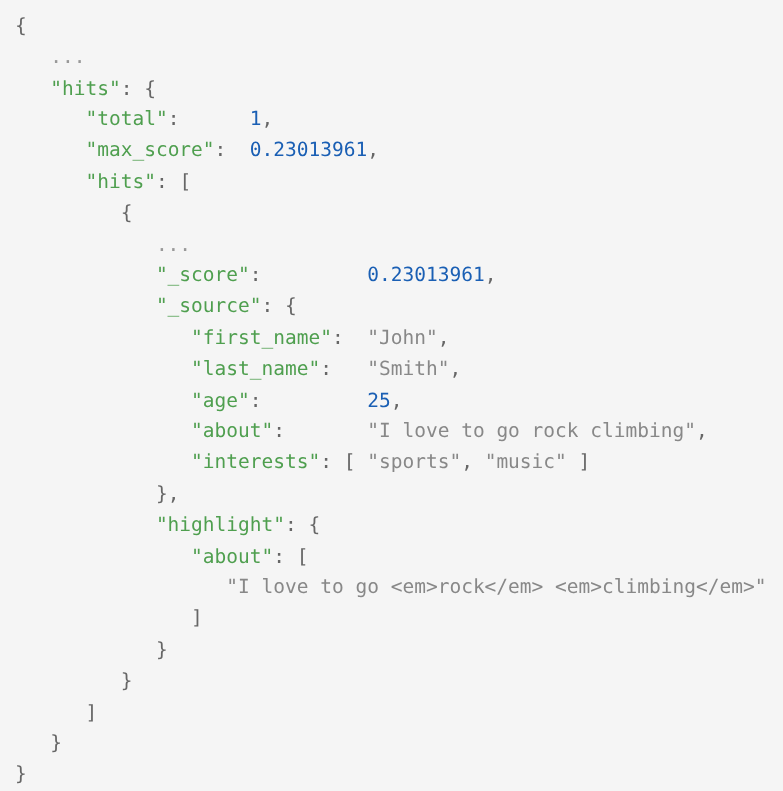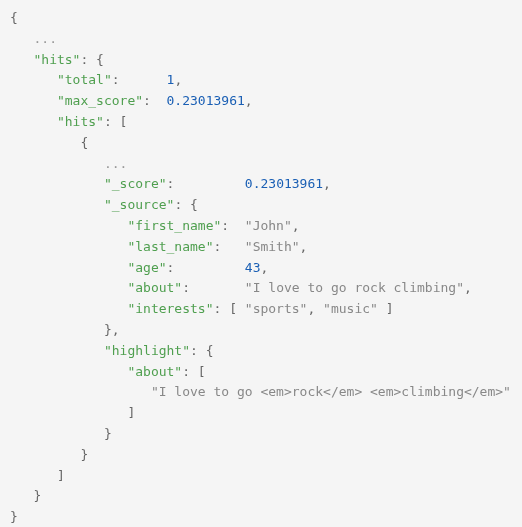--- a/index.html
+++ b/index.html
@@ -33,21 +33,21 @@
    <span class="k">"hits"</span><span class="p">:</span> <span class="p">{</span>
       <span class="k">"total"</span><span class="p">:</span>      <span class="n">1</span><span class="p">,</span>
       <span class="k">"max_score"</span><span class="p">:</span>  <span class="n">0.23013961</span><span class="p">,</span>
       <span class="k">"hits"</span><span class="p">:</span> <span class="p">[</span>
          <span class="p">{</span>
             <span class="e">...</span>
             <span class="k">"_score"</span><span class="p">:</span>         <span class="n">0.23013961</span><span class="p">,</span>
             <span class="k">"_source"</span><span class="p">:</span> <span class="p">{</span>
                <span class="k">"first_name"</span><span class="p">:</span>  <span class="s">"John"</span><span class="p">,</span>
                <span class="k">"last_name"</span><span class="p">:</span>   <span class="s">"Smith"</span><span class="p">,</span>
-               <span class="k">"age"</span><span class="p">:</span>         <span class="n">43</span><span class="p">,</span>
+               <span class="k">"age"</span><span class="p">:</span>         <span class="n">25</span><span class="p">,</span>
                <span class="k">"about"</span><span class="p">:</span>       <span class="s">"I love to go rock climbing"</span><span class="p">,</span>
                <span class="k">"interests"</span><span class="p">:</span> <span class="p">[</span> <span class="s">"sports"</span><span class="p">,</span> <span class="s">"music"</span> <span class="p">]</span>
             <span class="p">}</span><span class="p">,</span>
             <span class="k">"highlight"</span><span class="p">:</span> <span class="p">{</span>
                <span class="k">"about"</span><span class="p">:</span> <span class="p">[</span>
                   <span class="s">"I love to go &lt;em&gt;rock&lt;/em&gt; &lt;em&gt;climbing&lt;/em&gt;"</span>
                <span class="p">]</span>
             <span class="p">}</span>
          <span class="p">}</span>
       <span class="p">]</span>

